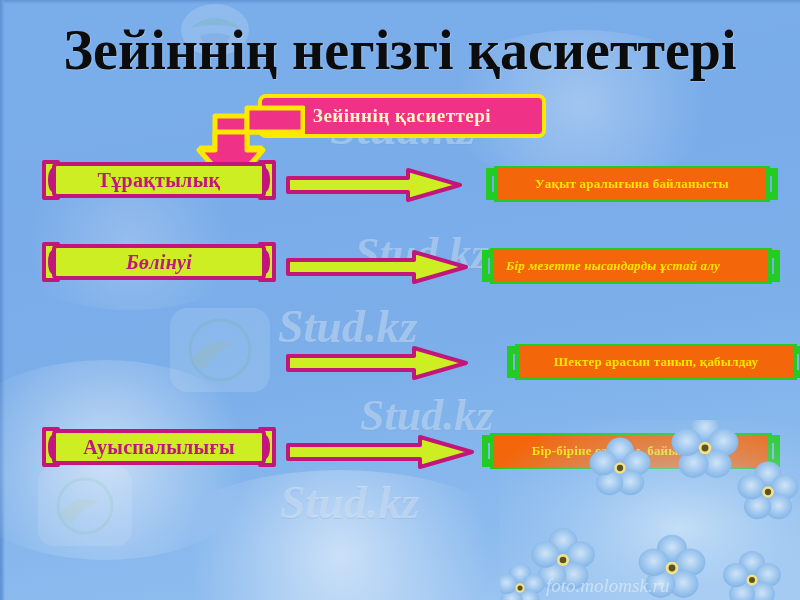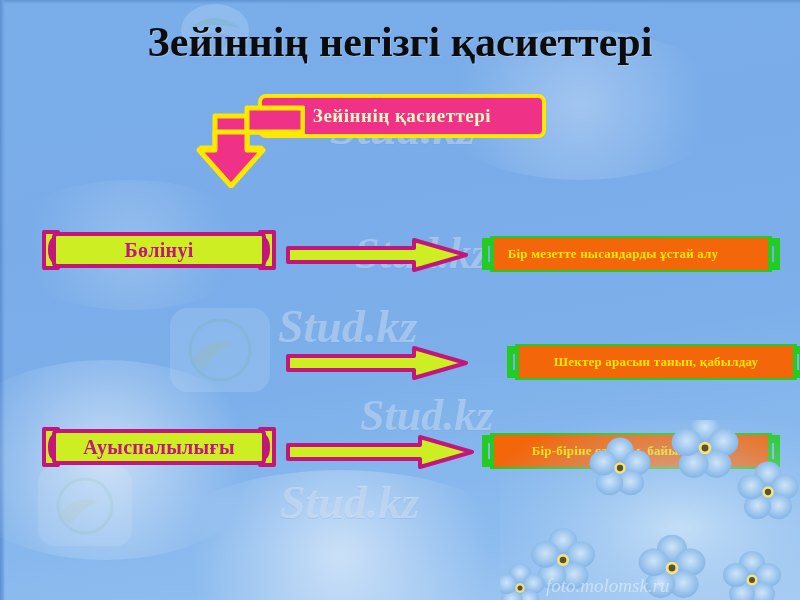--- a/index.html
+++ b/index.html
@@ -64,21 +64,21 @@
     pointer-events: none;
     opacity: 0.35;
   }
 
   
   #title {
     position: absolute;
     left: 0; top: 18px;
     width: 800px;
     text-align: center;
-    font-size: 42px;
+    font-size: 56px;
     font-weight: bold;
     color: #0c0c0c;
     letter-spacing: 0px;
     text-shadow: 1px 1px 0 rgba(255,255,255,0.22);
   }
 
   
   #top-box {
     position: absolute;
     left: 258px; top: 94px;
@@ -97,21 +97,21 @@
     font-weight: bold;
     letter-spacing: 0.5px;
   }
 
   
   #elbow { position: absolute; left: 185px; top: 98px; width: 120px; height: 90px; }
 
   
   .row { position: absolute; left: 0; width: 800px; height: 50px; }
   .row.r1 { top: 158px; }
-  .row.r2 { top: 228px; }
+  .row.r2 { top: 240px; font-style: italic; }
   .row.r3 { top: 336px; }
   .row.r4 { top: 425px; }
   .row.r5 { top: 505px; }
 
   
   .left-box {
     position: absolute;
     left: 40px;
     width: 238px;
     height: 44px;
@@ -189,20 +189,43 @@
 
   <div id="top-box">
     <span class="label">Зейіннің қасиеттері</span>
   </div>
 
   <svg id="elbow" viewBox="0 0 120 90">
     <path d="M118 8 L118 34 L62 34 L62 18 L30 18 L30 50 L16 50 L46 86 L76 50 L62 50 L62 34" fill="#ef3287" stroke="#ffe800" stroke-width="5" stroke-linejoin="round"></path>
     <path d="M118 10 L118 34 L30 34 L30 52 L14 52 L46 88 L78 52 L62 52 L62 10 Z" fill="#ef3287" stroke="#ffe800" stroke-width="5" stroke-linejoin="round"></path>
   </svg>
 
+  <div class="row r1">
+    <div class="left-box">
+      <svg width="238" height="44" viewBox="0 0 238 44">
+        <path d="M4 4 L18 4 L18 10 Q10 10 10 22 Q10 34 18 34 L18 40 L4 40 Z
+                 M220 4 L234 4 L234 40 L220 40 L220 34 Q228 34 228 22 Q228 10 220 10 Z" fill="#ccee22" stroke="#c2167d" stroke-width="4" stroke-linejoin="round"></path>
+        <rect x="14" y="6" width="210" height="32" rx="3" fill="#ccee22" stroke="#c2167d" stroke-width="4"></rect>
+      </svg>
+      <span class="plaque-label">Тұрақтылық</span>
+    </div>
+
+    <svg class="h-arrow" style="left:286px; top:10px;" width="176" height="34" viewBox="0 0 176 34">
+      <path d="M2 10 L122 10 L122 2 L174 17 L122 32 L122 24 L2 24 Z" fill="#ccee22" stroke="#c2167d" stroke-width="4" stroke-linejoin="round"></path>
+    </svg>
+
+    <div class="right-box" style="left:486px; top:8px; width:292px;">
+      <svg width="292" height="36" viewBox="0 0 292 36">
+        <path d="M0 2 L14 2 L14 10 L6 10 L6 26 L14 26 L14 34 L0 34 Z
+                 M278 2 L292 2 L292 34 L278 34 L278 26 L286 26 L286 10 L278 10 Z" fill="#22cc22"></path>
+        <rect x="10" y="0" width="272" height="36" fill="#f4660a" stroke="#22cc22" stroke-width="4"></rect>
+      </svg>
+      <span class="plaque-label">Уақыт аралығына байланысты</span>
+    </div>
+  </div>
 
   <div class="row r2">
     <div class="left-box">
       <svg width="238" height="44" viewBox="0 0 238 44">
         <path d="M4 4 L18 4 L18 10 Q10 10 10 22 Q10 34 18 34 L18 40 L4 40 Z
                  M220 4 L234 4 L234 40 L220 40 L220 34 Q228 34 228 22 Q228 10 220 10 Z" fill="#ccee22" stroke="#c2167d" stroke-width="4" stroke-linejoin="round"></path>
         <rect x="14" y="6" width="210" height="32" rx="3" fill="#ccee22" stroke="#c2167d" stroke-width="4"></rect>
       </svg>
       <span class="plaque-label">Бөлінуі</span>
     </div>

